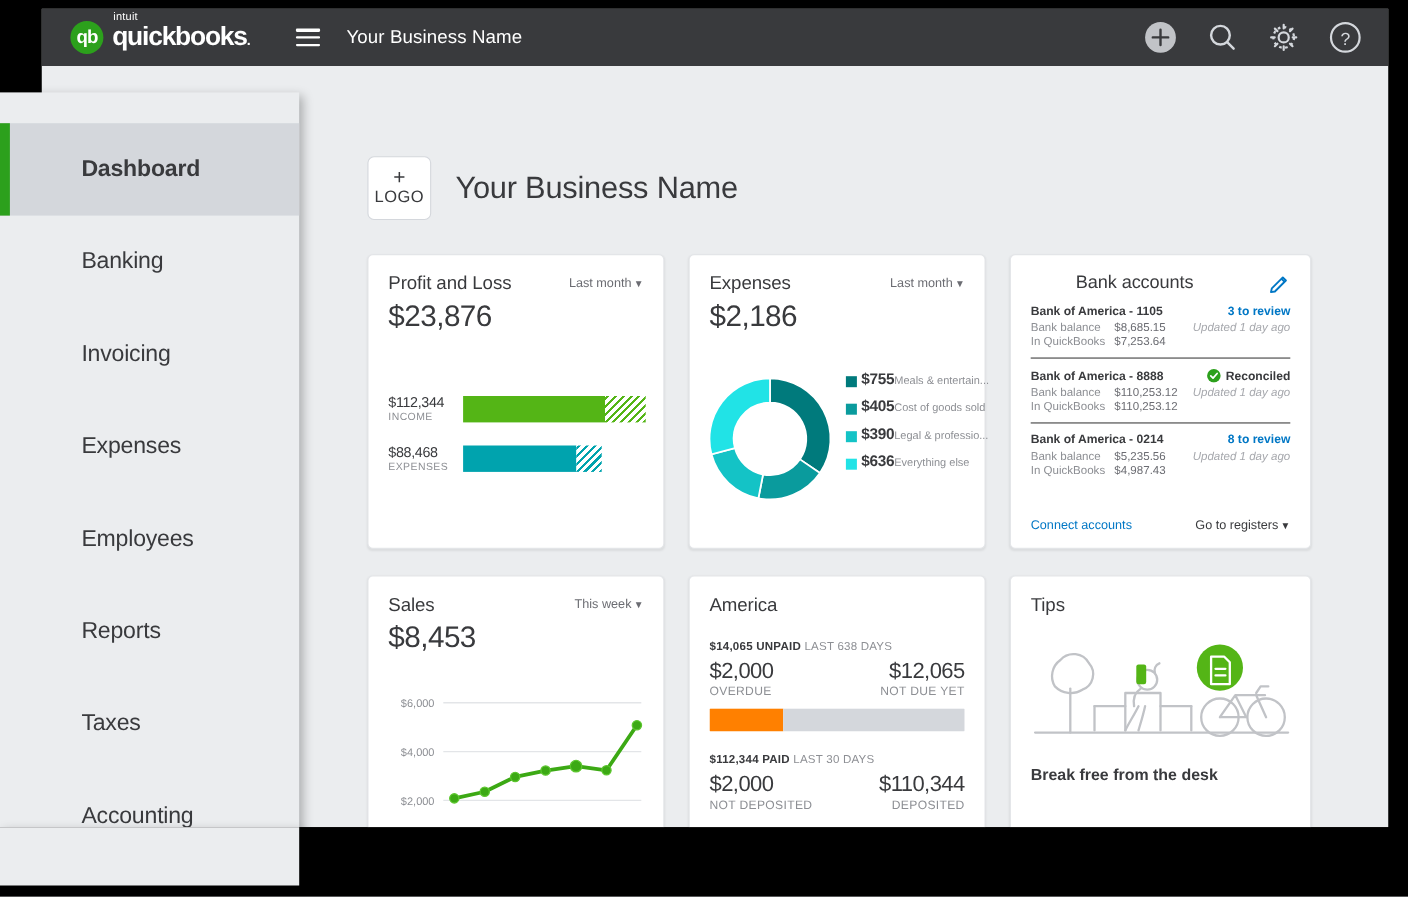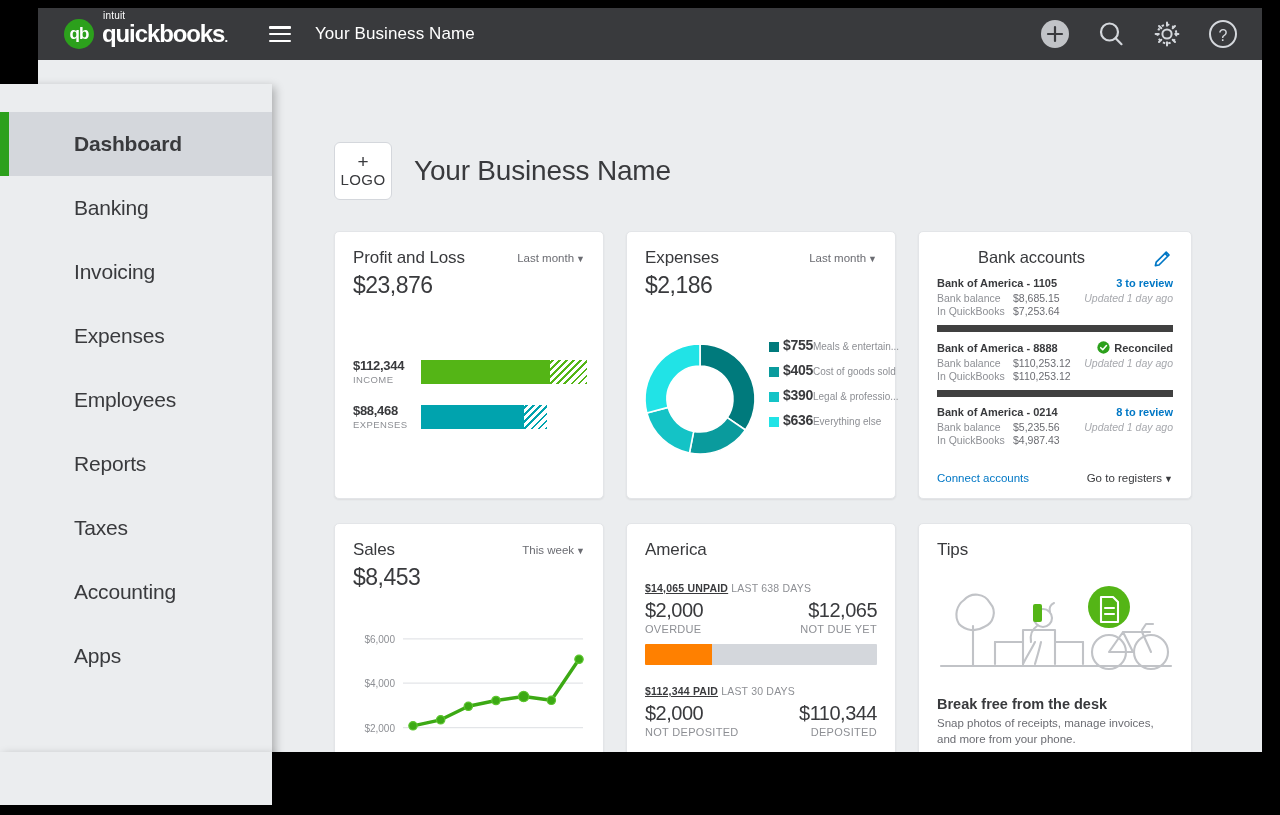--- a/index.html
+++ b/index.html
@@ -110,48 +110,48 @@
   .card-head {
     display: flex; align-items: flex-start; justify-content: space-between;
   }
   .card-title { font-size: 17px; color: #393a3d; letter-spacing: -.1px; }
   .card-period {
     font-size: 11.5px; color: #6b6c72; cursor: pointer;
     white-space: nowrap; margin-top: 4px;
   }
   .caret { font-size: 9px; margin-left: 2px; }
   .card-amount {
-    font-size: 23px; color: #393a3d; margin-top: 4px;
+    font-size: 27px; color: #393a3d; margin-top: 4px;
     letter-spacing: -.5px; font-weight: 400;
   }
 
   
   #pl-bars { position: absolute; left: 18px; top: 126px; width: 234px; }
   .pl-row { display: flex; align-items: center; margin-bottom: 18px; }
   .pl-labels { width: 68px; }
-  .pl-val { font-size: 13px; color: #393a3d; font-weight: bold; letter-spacing: -.3px; }
+  .pl-val { font-size: 13px; color: #393a3d; font-weight: normal; letter-spacing: -.3px; }
   .pl-cap { font-size: 9.5px; color: #8d8f94; letter-spacing: .4px; margin-top: 1px; }
   .pl-track { flex: 1; height: 24px; display: flex; }
   .pl-solid { height: 100%; }
   .pl-hatch { height: 100%; }
 
   
   #donut-wrap { position: absolute; left: 14px; top: 108px; }
   #exp-legend { position: absolute; left: 142px; top: 104px; }
   .lg-item { margin-bottom: 7px; display: flex; align-items: center; }
   .lg-sw { width: 10px; height: 10px; margin-top: 4px; flex: none; }
   .lg-text { margin-left: 4px; }
   .lg-amt { font-size: 14px; color: #393a3d; font-weight: bold; letter-spacing: -.3px; line-height: 15px; }
   .lg-cat { font-size: 10px; color: #8d8f94; line-height: 13px; max-width: 104px;
             white-space: nowrap; overflow: hidden; text-overflow: ellipsis; }
 
   
   #bank-card .card-title { font-size: 16.5px; margin-left: 41px; }
   #edit-pencil { cursor: pointer; }
-  .bank-acct { padding: 9px 0 8px 0; border-bottom: 7px solid #404040; }
+  .bank-acct { padding: 9px 0 8px 0; border-bottom: 1px solid #404040; }
   .bank-acct:last-of-type { border-bottom: none; }
   .ba-top { display: flex; justify-content: space-between; align-items: center; }
   .ba-name { font-size: 11px; color: #393a3d; font-weight: bold; }
   .ba-status { font-size: 11px; color: #0077c5; font-weight: bold; cursor: pointer; white-space: nowrap; }
   .ba-status.recon { color: #393a3d; font-weight: bold; display: flex; align-items: center; gap: 4px; cursor: default; }
   .check-ic { width: 13px; height: 13px; flex: none; }
   .ba-body { display: flex; justify-content: space-between; margin-top: 3px; }
   .ba-lines { display: grid; grid-template-columns: 76px auto; row-gap: 1px; }
   .ba-lbl { font-size: 10.5px; color: #8d8f94; }
   .ba-amt { font-size: 10.5px; color: #6b6c72; }
@@ -163,42 +163,42 @@
   .link-blue { font-size: 11.5px; color: #0077c5; cursor: pointer; }
   .link-grey { font-size: 11.5px; color: #393a3d; cursor: pointer; }
 
   
   #sales-chart { position: absolute; left: 18px; top: 92px; }
   .ax-lbl { font-size: 10px; fill: #8d8f94; }
 
   
   .inv-block { margin-top: 14px; }
   .inv-sub { font-size: 10.5px; color: #8d8f94; letter-spacing: .2px; }
-  .inv-sub b { color: #393a3d; text-decoration: underline; }
+  .inv-sub b { color: #393a3d; }
   .inv-nums { display: flex; justify-content: space-between; margin-top: 5px; }
   .inv-big { font-size: 20px; color: #393a3d; letter-spacing: -.5px; }
   .inv-cap { font-size: 11px; color: #8d8f94; letter-spacing: .3px; margin-top: 1px; }
   .inv-right { text-align: right; }
   .inv-bar { height: 21px; display: flex; margin-top: 9px; border-radius: 1px; overflow: hidden; }
 
   
   .tip-head { font-size: 14.5px; color: #393a3d; font-weight: bold; margin-top: 8px; }
   .tip-body { font-size: 11.5px; color: #6b6c72; line-height: 16px; margin-top: 3px; }
 
   
   #sidebar {
     position: absolute; left: 0; top: 84px;
     width: 272px; height: 720px;
     background: #ebedef;
     box-shadow: 3px 3px 9px rgba(0,0,0,.28);
     z-index: 30;
     padding-top: 28px;
   }
   .nav-item {
-    height: 64px;
+    height: 84px;
     display: flex; align-items: center;
     padding-left: 74px;
     font-size: 21px; color: #393a3d;
     cursor: pointer; position: relative;
     letter-spacing: -.2px;
   }
   .nav-item.active {
     background: #d4d7dc;
     font-weight: bold;
   }
@@ -506,21 +506,20 @@
           </g>
 
           <rect x="96" y="32" width="9" height="18" rx="2" fill="#54b516"></rect>
 
           <circle cx="172" cy="35" r="21" fill="#54b516"></circle>
           <path d="M164 25 h12 l5 5 v20 h-17 Z" fill="none" stroke="#fff" stroke-width="2.1" stroke-linejoin="round"></path>
           <path d="M168 36 h9 M168 42 h9" stroke="#fff" stroke-width="2.1" stroke-linecap="round"></path>
         </svg>
 
         <div class="tip-head">Break free from the desk</div>
-        <div class="tip-body">Snap photos of receipts, manage invoices, and more from your phone.</div>
         
       </div>
 
     </div>
   </div>
 </div>
 
 <div id="sidebar">
     <div class="nav-item active">
       <span>Dashboard</span>

